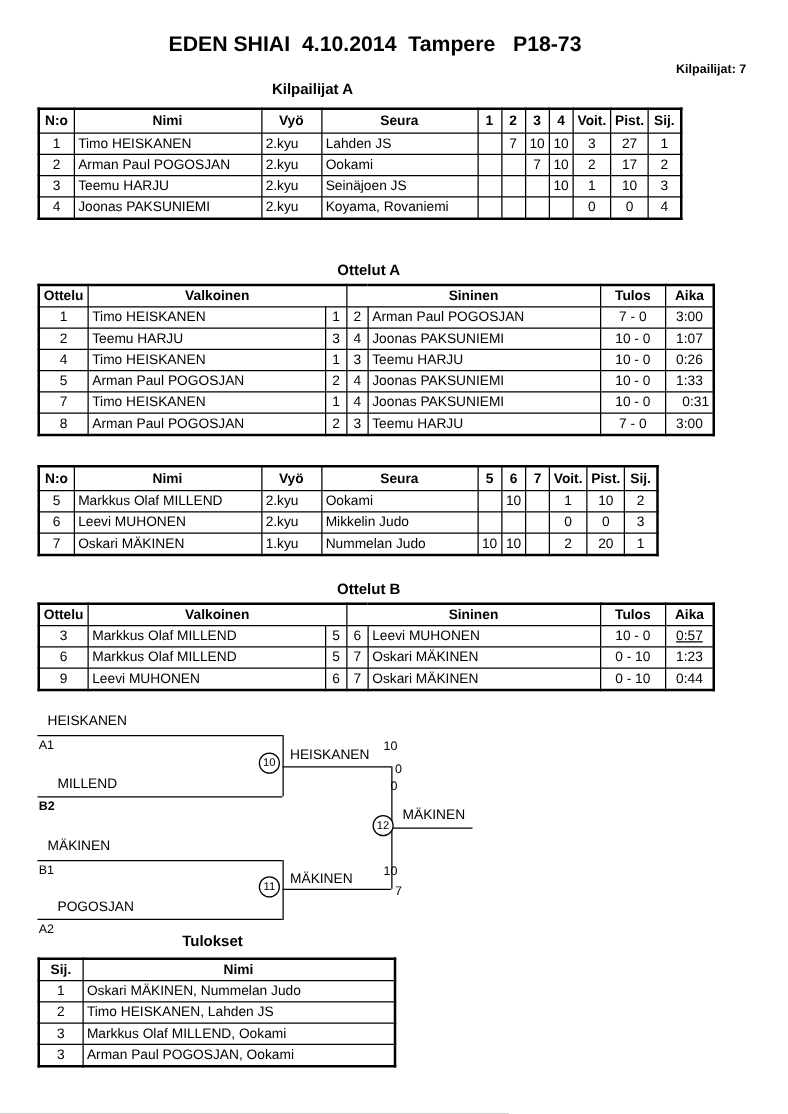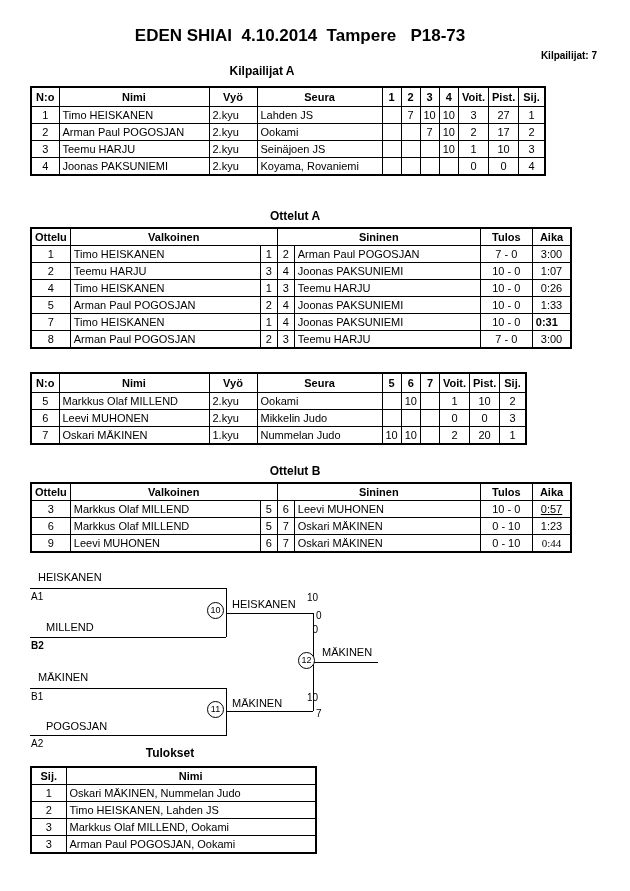--- a/index.html
+++ b/index.html
@@ -4,21 +4,21 @@
 <style>
   html,body{margin:0;padding:0;background:#888;}
   .page{
     position:relative;width:630px;height:891px;background:#ffffff;
     font-family:"Liberation Sans",sans-serif;color:#000;margin:0 auto;overflow:hidden;
   }
   .title{position:absolute;top:26px;left:0;width:600px;text-align:center;
     font-size:17px;font-weight:bold;white-space:pre;}
   .comp-count{position:absolute;top:50px;right:33px;font-size:10px;font-weight:bold;}
   .heading{position:absolute;font-size:12px;font-weight:bold;text-align:center;}
-  .h-ka{top:64px;left:0;width:500px;padding-left:12px;}
+  .h-ka{top:64px;left:0;width:500px;}
   .h-oa{top:209px;left:0;width:590px;}
   .h-kb{top:353px;left:0;width:500px;}
   .h-ob{top:464px;left:0;width:590px;}
   .h-tul{top:746px;left:0;width:340px;text-align:center;}
 
   .tbl{position:absolute;border-collapse:collapse;table-layout:fixed;
     font-size:11px;background:#fff;border:2px solid #000;}
   .tbl th,.tbl td{border:1px solid #000;padding:0 3px;overflow:hidden;
     white-space:nowrap;height:16px;line-height:13px;vertical-align:middle;}
   .tbl th{font-weight:bold;text-align:center;}
@@ -190,21 +190,21 @@
           <td style="text-align: center;">10 - 0</td>
           <td style="text-align: center;">1:33</td>
         </tr>
         <tr>
           <td style="text-align: center;">7</td>
           <td style="text-align: left;">Timo HEISKANEN</td>
           <td style="text-align: center;">1</td>
           <td style="text-align: center;">4</td>
           <td style="text-align: left;">Joonas PAKSUNIEMI</td>
           <td style="text-align: center;">10 - 0</td>
-          <td style="text-align: left; font-weight: bold;">0:31</td>
+          <td style="text-align: right;">0:31</td>
         </tr>
         <tr>
           <td style="text-align: center;">8</td>
           <td style="text-align: left;">Arman Paul POGOSJAN</td>
           <td style="text-align: center;">2</td>
           <td style="text-align: center;">3</td>
           <td style="text-align: left;">Teemu HARJU</td>
           <td style="text-align: center;">7 - 0</td>
           <td style="text-align: center;">3:00</td>
         </tr>
@@ -317,21 +317,21 @@
           <td style="text-align: center;">0 - 10</td>
           <td style="text-align: center;">1:23</td>
         </tr>
         <tr>
           <td style="text-align: center;">9</td>
           <td style="text-align: left;">Leevi MUHONEN</td>
           <td style="text-align: center;">6</td>
           <td style="text-align: center;">7</td>
           <td style="text-align: left;">Oskari MÄKINEN</td>
           <td style="text-align: center;">0 - 10</td>
-          <td style="text-align: center; font-family: Liberation Serif, serif;">0:44</td>
+          <td style="text-align: center;">0:44</td>
         </tr>
       </tbody>
     </table>
 
   <div class="bracket">
 
     <span class="bname" style="left:38px;top:11px;">HEISKANEN</span>
     <div class="hline" style="left:30px;top:28px;width:196px;"></div>
     <span class="btag" style="left:31px;top:31px;">A1</span>
     <span class="bscore score-r" style="left:296px;top:32px;">10</span>

